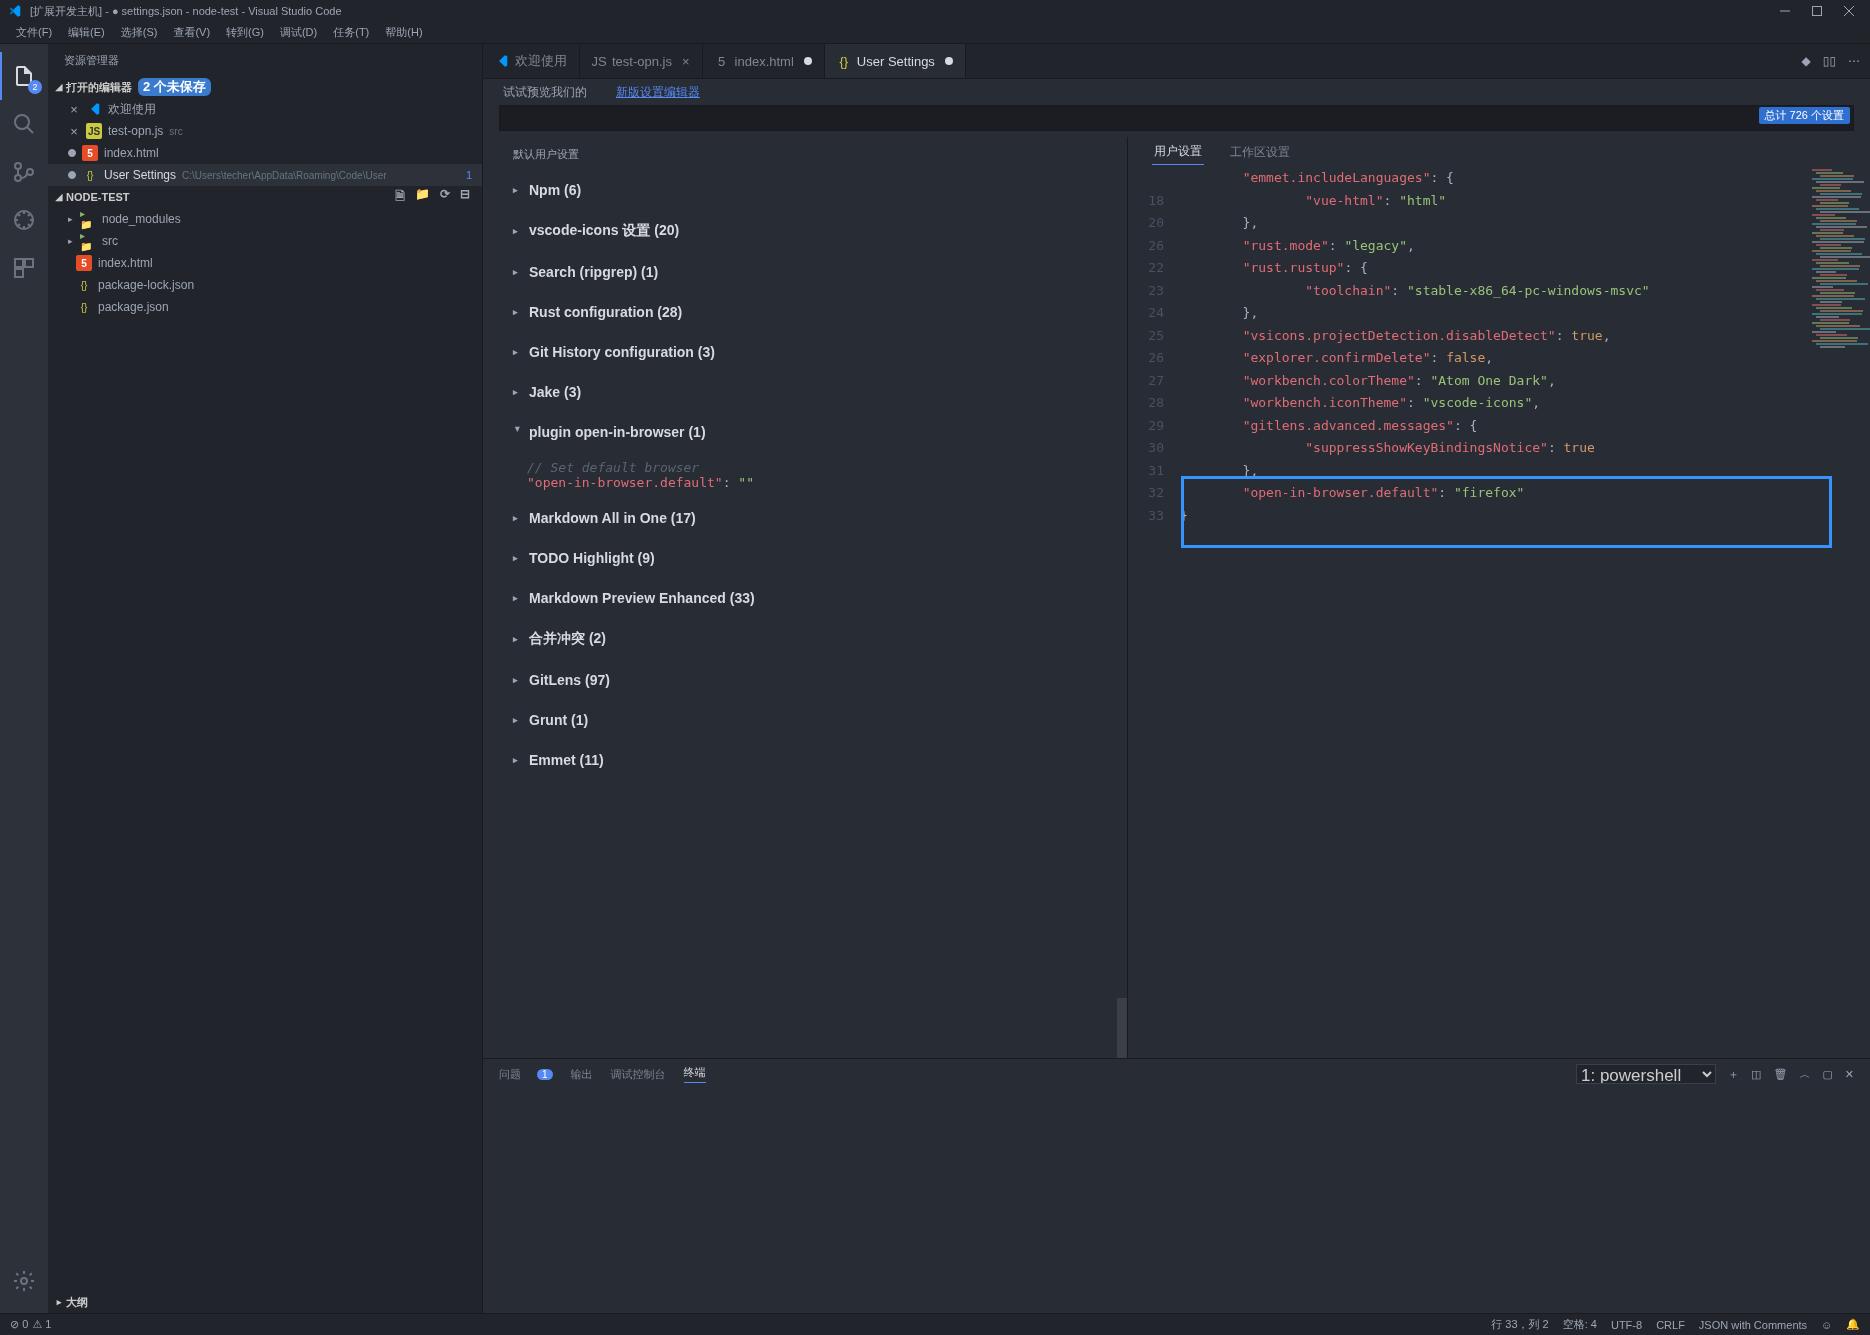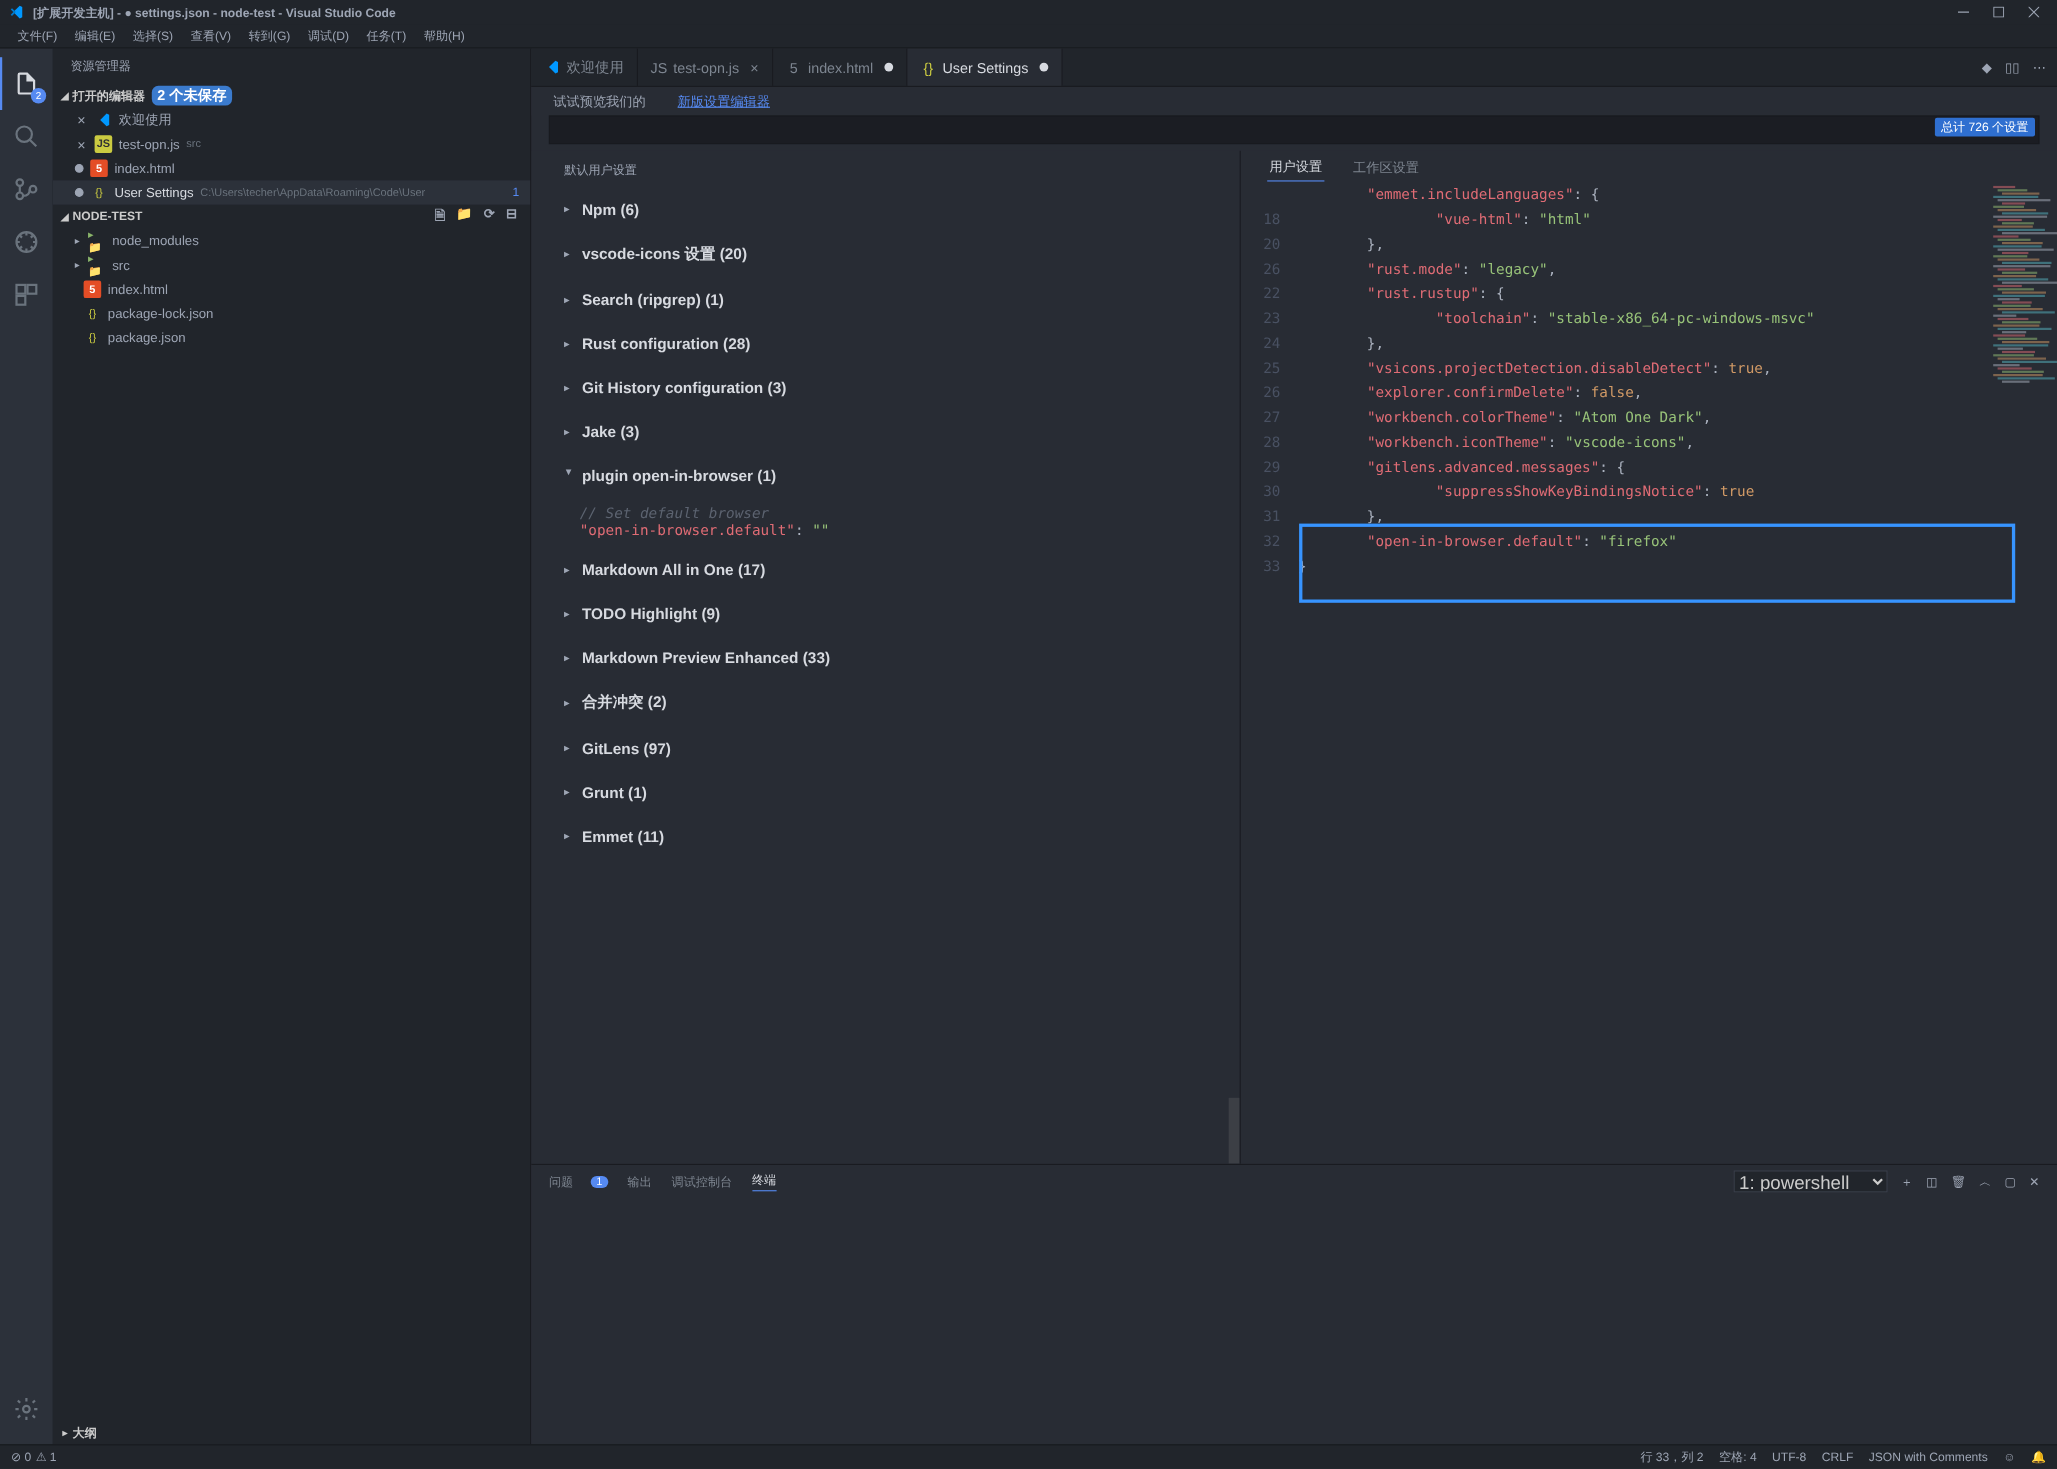--- a/index.html
+++ b/index.html
@@ -17,21 +17,21 @@
 
 .title-bar {
   height: 22px;
   background: #21252b;
   display: flex;
   align-items: center;
   padding: 0 8px;
   color: #9da5b4;
 }
 .title-bar .vs-icon { width: 14px; height: 14px; margin-right: 8px; }
-.title-bar .title { flex: 1; font-size: 11px; font-weight: bold; }
+.title-bar .title { flex: 1; font-size: 11px; }
 .title-bar .win-controls { display: flex; gap: 18px; margin-right: 6px; }
 .title-bar .win-btn { width: 14px; height: 14px; display: flex; align-items: center; justify-content: center; cursor: pointer; }
 
 .menu-bar {
   height: 22px;
   background: #21252b;
   display: flex;
   align-items: center;
   padding: 0 8px;
   border-bottom: 1px solid #181a1f;

